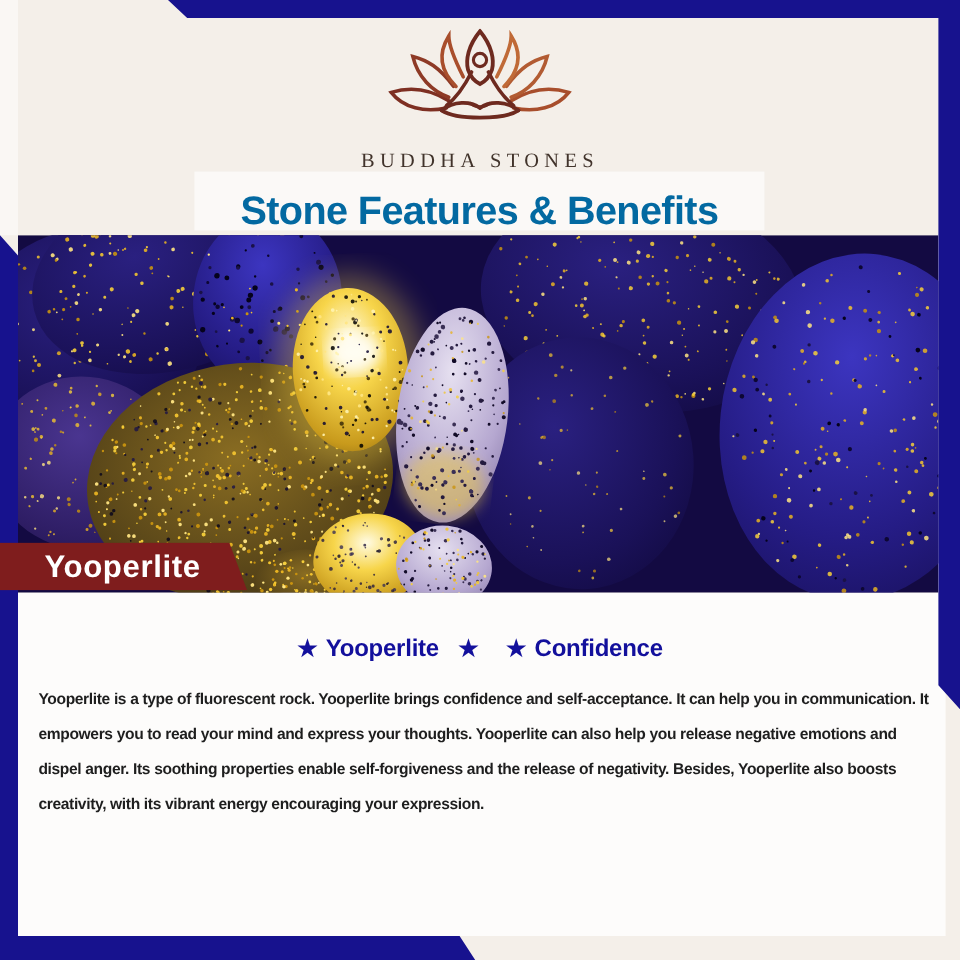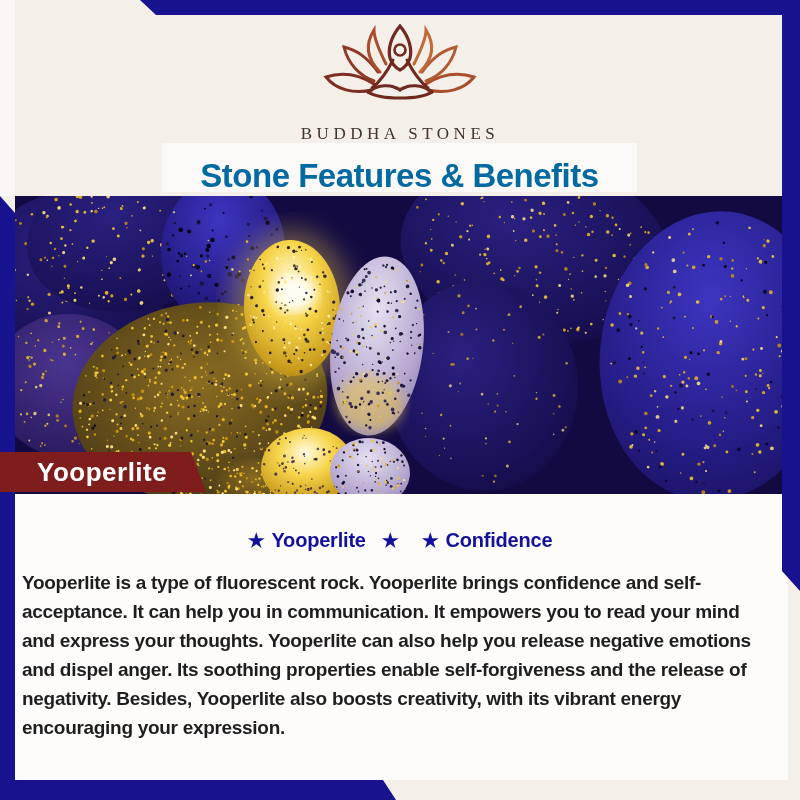--- a/index.html
+++ b/index.html
@@ -53,22 +53,22 @@
   
   .benefits-row {
     position:absolute; left:0; top:529px; width:800px; z-index:7;
     display:flex; justify-content:center; align-items:center; gap:16px;
   }
   .benefit-item { display:flex; align-items:center; color:#13109c; font-size:20px; font-weight:700; letter-spacing:-0.2px; }
   .star-icon { font-size:19px; margin-right:7px; color:#13109c; }
 
   
   .description {
-    position:absolute; left:22px; top:568px; width:744px; z-index:7;
-    color:#1e1e1e; font-size:19px; line-height:29px; font-weight:700; letter-spacing:-0.3px;
+    position:absolute; left:32px; top:568px; width:744px; z-index:7;
+    color:#1e1e1e; font-size:13px; line-height:29px; font-weight:700; letter-spacing:-0.3px;
     text-align:left;
   }
 </style>
 </head>
 <body>
 
 <div id="page">
 
   <div class="top-left-strip"></div>
 

